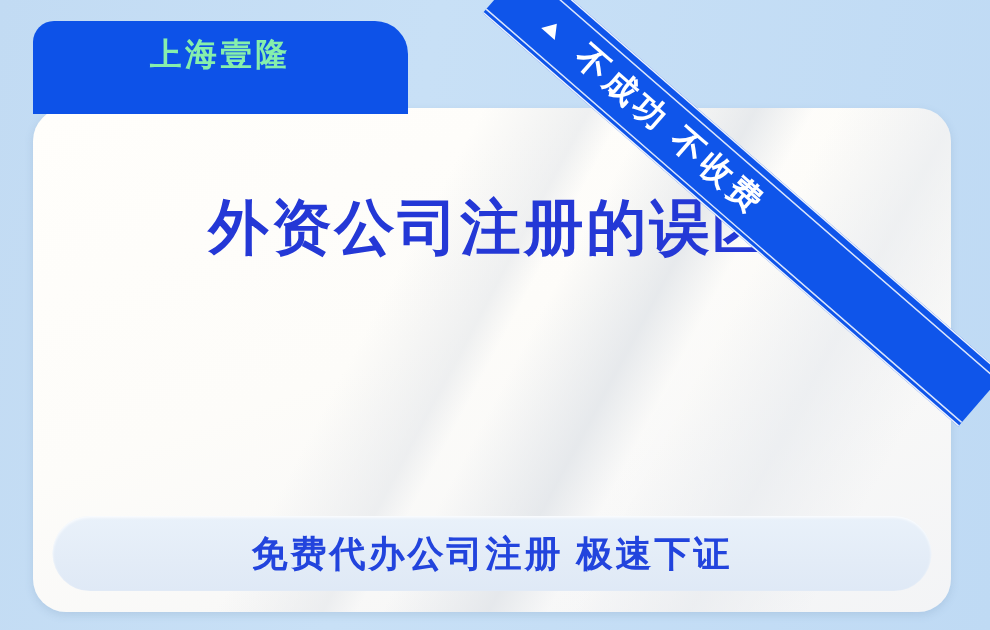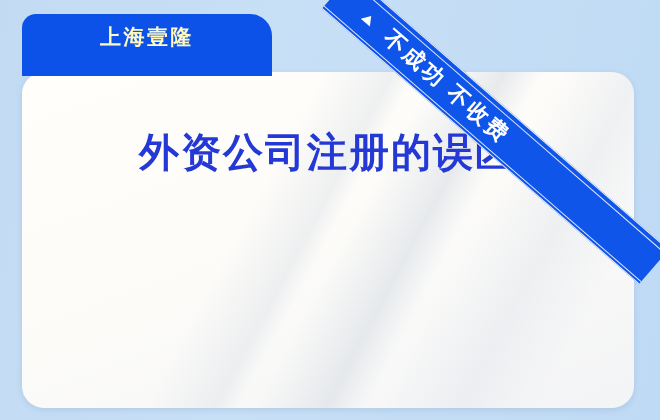--- a/index.html
+++ b/index.html
@@ -36,21 +36,21 @@
     z-index: 4;
   }
   #brand-tab-label {
     position: absolute;
     left: 0;
     top: 0;
     width: 100%;
     height: 46px;
     line-height: 46px;
     text-align: center;
-    color: #fef9c3;
+    color: #86efac;
     font-size: 21px;
     font-weight: bold;
     letter-spacing: 2.5px;
     white-space: nowrap;
   }
 
   
   #card {
     position: absolute;
     left: 22px;
@@ -186,20 +186,23 @@
   <div id="brand-tab">
     <span id="brand-tab-label">上海壹隆</span>
   </div>
 
   <div id="card">
 
     <div id="headline">
       <span class="headline-line" id="headline-line-1">外资公司注册的误区</span>
     </div>
 
+    <div id="cta-pill">
+      <span id="cta-label">免费代办公司注册 极速下证</span>
+    </div>
 
   </div>
 
   <div id="corner-ribbon-wrap">
     <div id="corner-ribbon">
       <span id="ribbon-marker-icon"></span>
       <span id="corner-ribbon-label">不成功 不收费</span>
     </div>
   </div>
 

